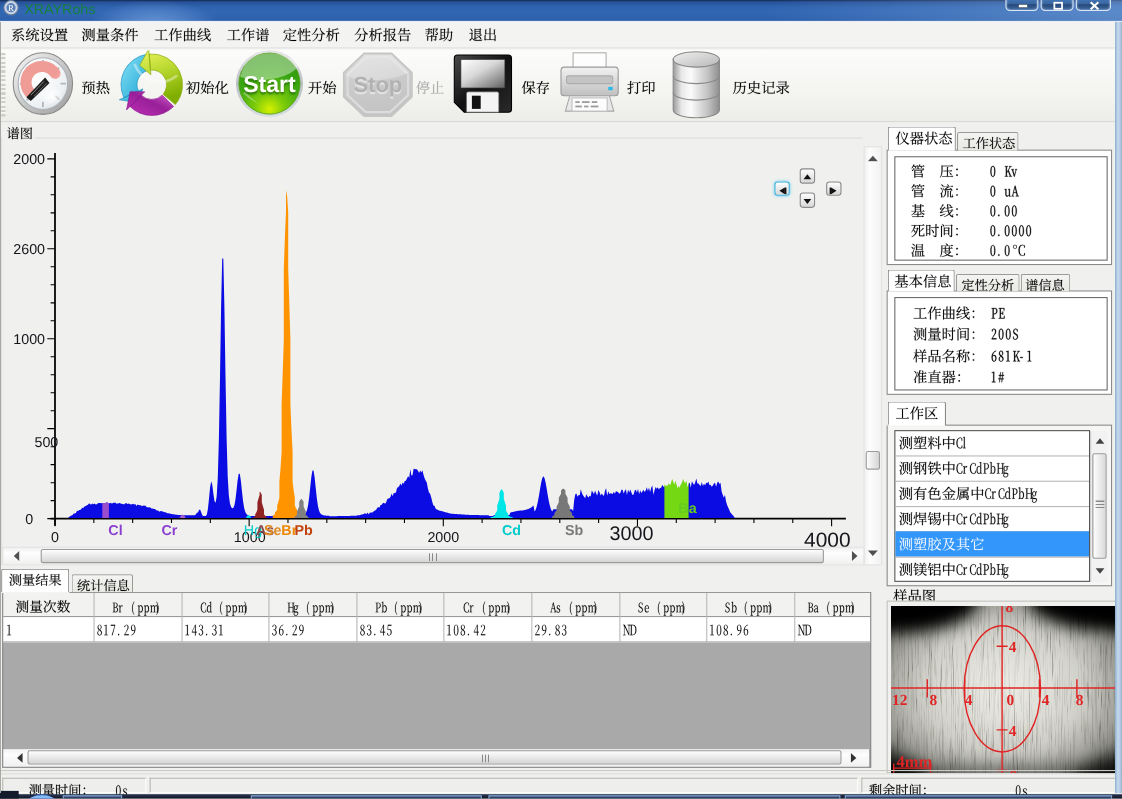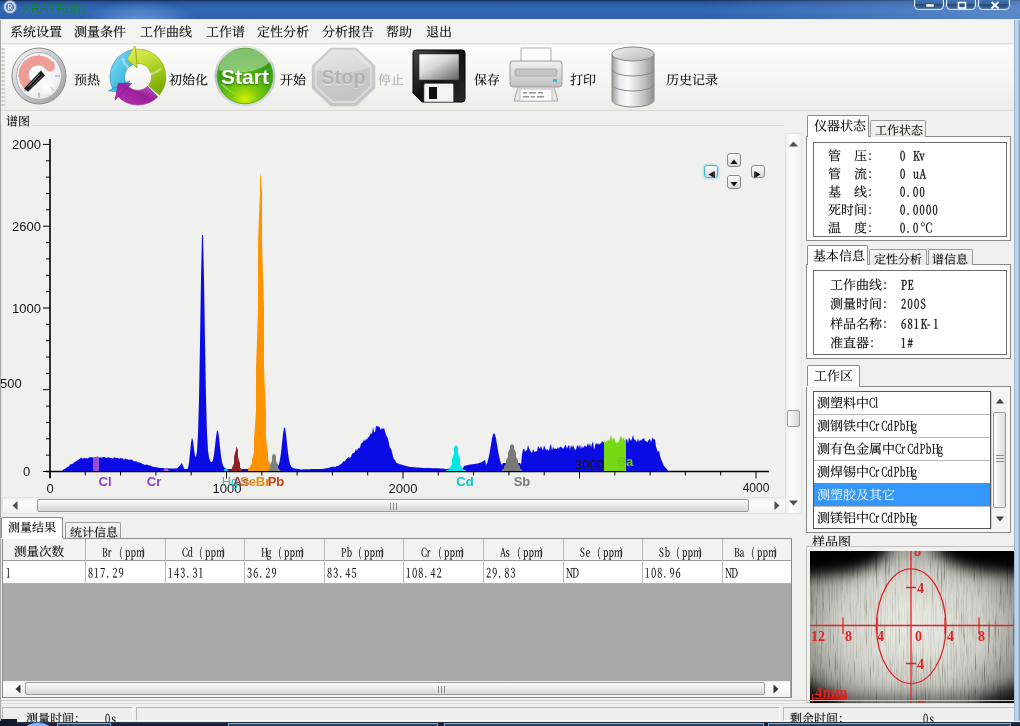--- a/index.html
+++ b/index.html
@@ -276,27 +276,27 @@
       <polygon points="248,471 248,469.0 248,468.6 249,468.1 250,467.4 250,466.7 250,465.9 251,464.8 252,463.5 252,461.8 252,459.6 253,456.5 254,452.2 254,446.1 254,437.7 255,426.2 256,411.0 256,391.6 256,367.7 257,339.8 258,308.8 258,276.2 258,244.3 259,215.6 260,192.8 260,178.1 260,173.0 261,178.1 262,192.8 262,215.6 262,244.3 263,276.2 264,308.8 264,339.8 264,367.7 265,391.6 266,411.0 266,426.2 266,437.7 267,446.1 268,452.2 268,456.5 268,459.6 269,461.8 270,463.5 270,464.8 270,465.9 271,466.7 272,467.4 272,468.1 272,468.6 273,469.0 274,469.4 274,471" fill="#ff9400"></polygon>
       <polygon points="266,471 266,470.9 266,470.9 267,470.7 268,470.5 268,470.2 268,469.7 269,468.9 270,467.9 270,466.5 270,464.8 271,462.8 272,460.5 272,458.3 272,456.2 273,454.5 274,453.4 274,453.0 274,453.4 275,454.5 276,456.2 276,458.3 276,460.5 277,462.8 278,464.8 278,466.5 278,467.9 279,468.9 280,469.7 280,470.2 280,470.5 281,470.7 282,470.9 282,470.9 282,471.0 282,471" fill="#808080"></polygon>
       <polygon points="446,471 446,470.0 446,470.0 447,469.9 448,469.9 448,469.8 448,469.6 449,469.3 450,468.9 450,468.2 450,467.2 451,465.9 452,464.2 452,462.0 452,459.5 453,456.6 454,453.6 454,450.7 454,448.0 455,445.9 456,444.5 456,444.0 456,444.5 457,445.9 458,448.0 458,450.7 458,453.6 459,456.6 460,459.5 460,462.0 460,464.2 461,465.9 462,467.2 462,468.2 462,468.9 463,469.3 464,469.6 464,469.8 464,469.9 465,469.9 466,470.0 466,470.0 466,470.0 466,471" fill="#00e6e6"></polygon>
       <polygon points="502,471 502,469.8 502,469.4 503,468.9 504,468.2 504,467.3 504,466.3 505,465.2 506,463.8 506,462.2 506,460.5 507,458.6 508,456.7 508,454.6 508,452.6 509,450.6 510,448.8 510,447.2 510,445.8 511,444.8 512,444.2 512,444.0 512,444.2 513,444.8 514,445.8 514,447.2 514,448.8 515,450.6 516,452.6 516,454.6 516,456.7 517,458.6 518,460.5 518,462.2 518,463.8 519,465.2 520,466.3 520,467.3 520,468.2 521,468.9 522,469.4 522,469.8 522,470.1 522,471" fill="#787878"></polygon>
       <polygon points="604,471 604,440.2 605,441.7 606,441.7 607,441.4 608,439.4 609,441.1 610,439.4 611,435.3 612,437.9 613,440.4 614,437.0 615,440.4 616,443.9 617,441.5 618,443.3 619,439.9 620,439.0 621,435.2 622,438.1 623,439.2 624,436.8 625,443.4 626,437.9 626,471" fill="#74d813"></polygon>
     </g>
   </svg>
 <div class="a" style="left:0;top:137px;width:53px;text-align:center;font-size:13px;color:#16161c">2000</div>
 <div class="a" style="left:0;top:219px;width:53px;text-align:center;font-size:13px;color:#16161c">2600</div>
 <div class="a" style="left:0;top:301px;width:53px;text-align:center;font-size:13px;color:#16161c">1000</div>
-<div class="a" style="left:0;top:376px;width:53px;text-align:left;font-size:13px;color:#16161c">500</div>
+<div class="a" style="left:0;top:394px;width:53px;text-align:right;font-size:13px;color:#16161c">500</div>
 <div class="a" style="left:0;top:464px;width:53px;text-align:center;font-size:13px;color:#16161c">0</div>
 <div class="a" style="left:25px;top:481px;width:50px;text-align:center;font-size:13px;color:#16161c">0</div>
 <div class="a" style="left:202px;top:481px;width:50px;text-align:center;font-size:13px;color:#16161c">1000</div>
 <div class="a" style="left:378px;top:481px;width:50px;text-align:center;font-size:13px;color:#16161c">2000</div>
-<div class="a" style="left:554px;top:457px;width:50px;text-align:right;font-size:13px;color:#16161c">3000</div>
-<div class="a" style="left:731px;top:481px;width:50px;text-align:center;font-size:12px;color:#16161c">4000</div>
+<div class="a" style="left:554px;top:475px;width:50px;text-align:left;font-size:18px;color:#16161c">3000</div>
+<div class="a" style="left:731px;top:481px;width:50px;font-size:19px;color:#16161c">4000</div>
 <div class="a" style="left:93px;top:474px;width:24px;text-align:center;font-size:13px;font-weight:bold;color:#8b3fd0">Cl</div>
 <div class="a" style="left:142px;top:474px;width:24px;text-align:center;font-size:13px;font-weight:bold;color:#8b3fd0">Cr</div>
 <div class="a" style="left:218px;top:474px;width:24px;text-align:center;font-size:13px;font-weight:normal;color:#00cccc">Hg</div>
 <div class="a" style="left:229px;top:474px;width:24px;text-align:center;font-size:13px;font-weight:bold;color:#8a4444">As</div>
 <div class="a" style="left:240px;top:474px;width:24px;text-align:left;font-size:13px;font-weight:bold;color:#e08a22">Se</div>
 <div class="a" style="left:251px;top:474px;width:24px;text-align:center;font-size:13px;font-weight:bold;color:#ee8800">Br</div>
 <div class="a" style="left:264px;top:474px;width:24px;text-align:center;font-size:13px;font-weight:bold;color:#c2410c">Pb</div>
 <div class="a" style="left:453px;top:474px;width:24px;text-align:center;font-size:13px;font-weight:bold;color:#00cccc">Cd</div>
 <div class="a" style="left:510px;top:474px;width:24px;text-align:center;font-size:13px;font-weight:bold;color:#7a7a7a">Sb</div>
 <div class="a" style="left:613px;top:454px;width:24px;text-align:center;font-size:13px;font-weight:bold;color:#66cc22">Ba</div>

